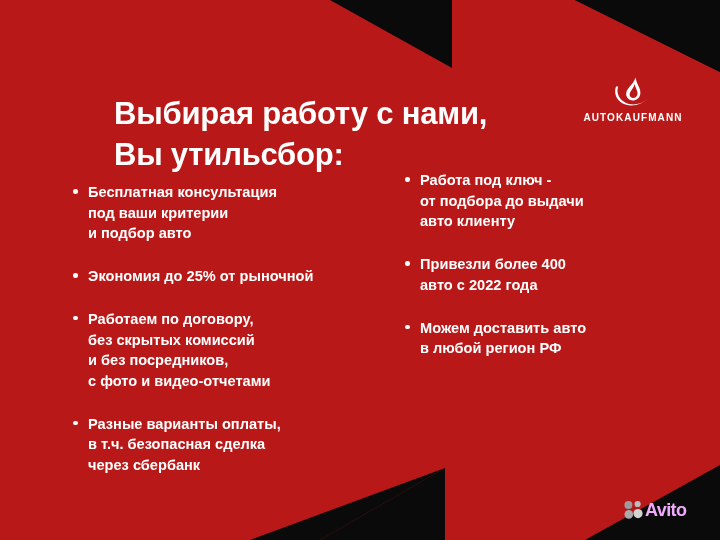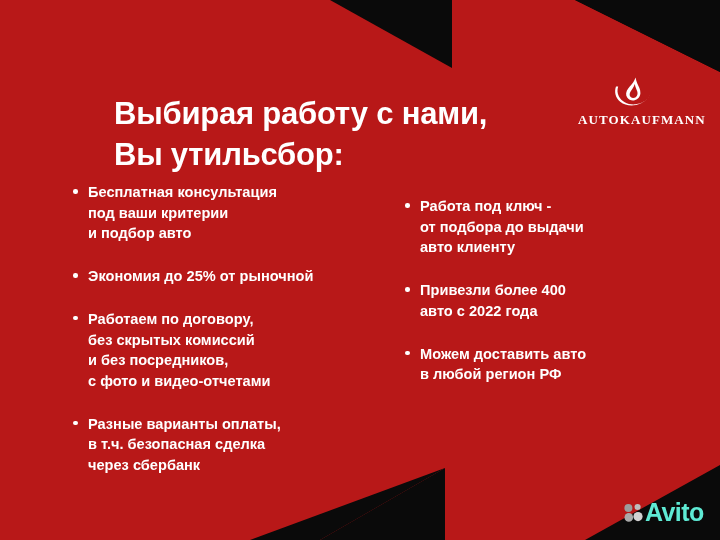--- a/index.html
+++ b/index.html
@@ -65,40 +65,39 @@
   }
   #logo-mark {
     display: block;
     margin: 0 auto 3px auto;
     width: 40px;
     height: 33px;
   }
   #logo-wordmark {
     display: block;
     color: #FFFFFF;
-    font-size: 13px;
+    font-size: 10px;
     font-weight: bold;
     letter-spacing: 1.1px;
     white-space: nowrap;
-    font-family: Liberation Serif, serif;
   }
 
   
   .col {
     position: absolute;
     color: #FFFFFF;
   }
   #col-left {
     left: 72px;
     top: 182px;
     width: 330px;
   }
   #col-right {
     left: 404px;
-    top: 196px;
+    top: 170px;
     width: 300px;
   }
   .bullet {
     position: relative;
     padding-left: 16px;
     margin-bottom: 22px;
     font-size: 14.6px;
     font-weight: bold;
     line-height: 1.42;
   }
@@ -126,22 +125,22 @@
     display: flex;
     align-items: center;
     z-index: 3;
   }
   #avito-dots {
     width: 19px;
     height: 19px;
     margin-right: 2px;
   }
   #avito-word {
-    color: #5eead4;
-    font-size: 25px;
+    color: #f0abfc;
+    font-size: 18px;
     font-weight: bold;
     line-height: 1;
     letter-spacing: -0.6px;
   }
 </style>
 </head>
 <body>
 
 <div id="poster">
 

